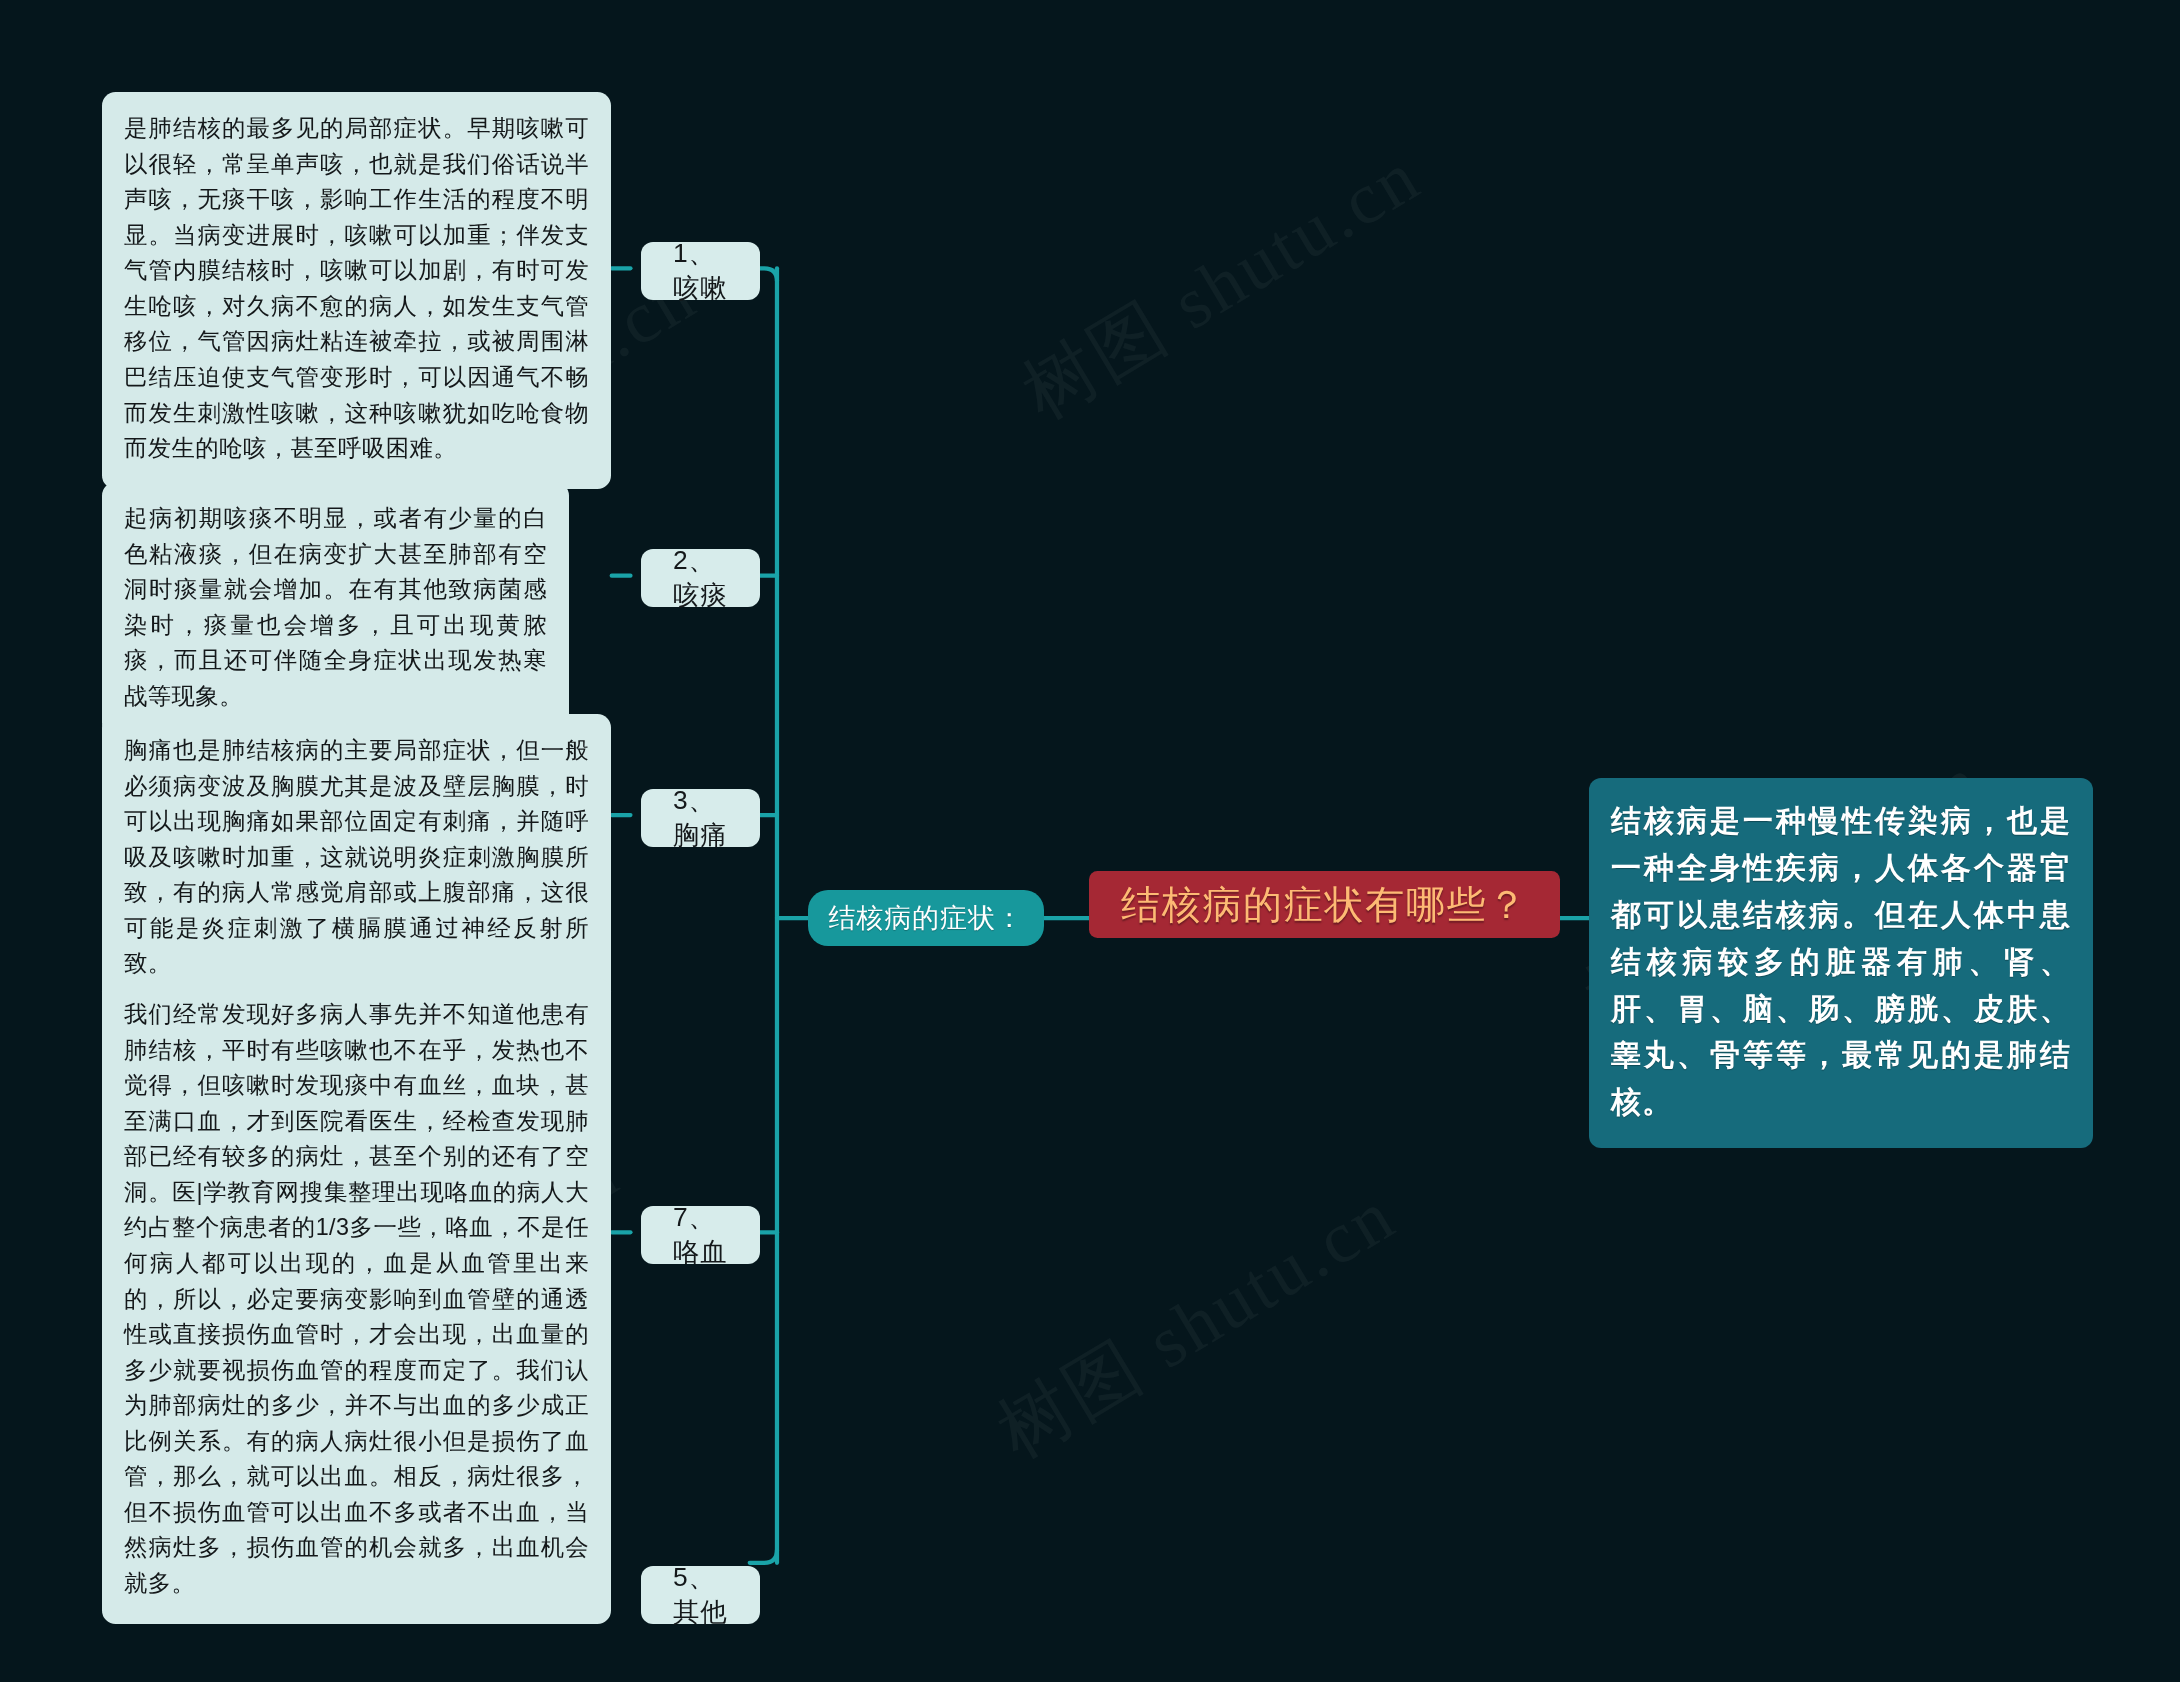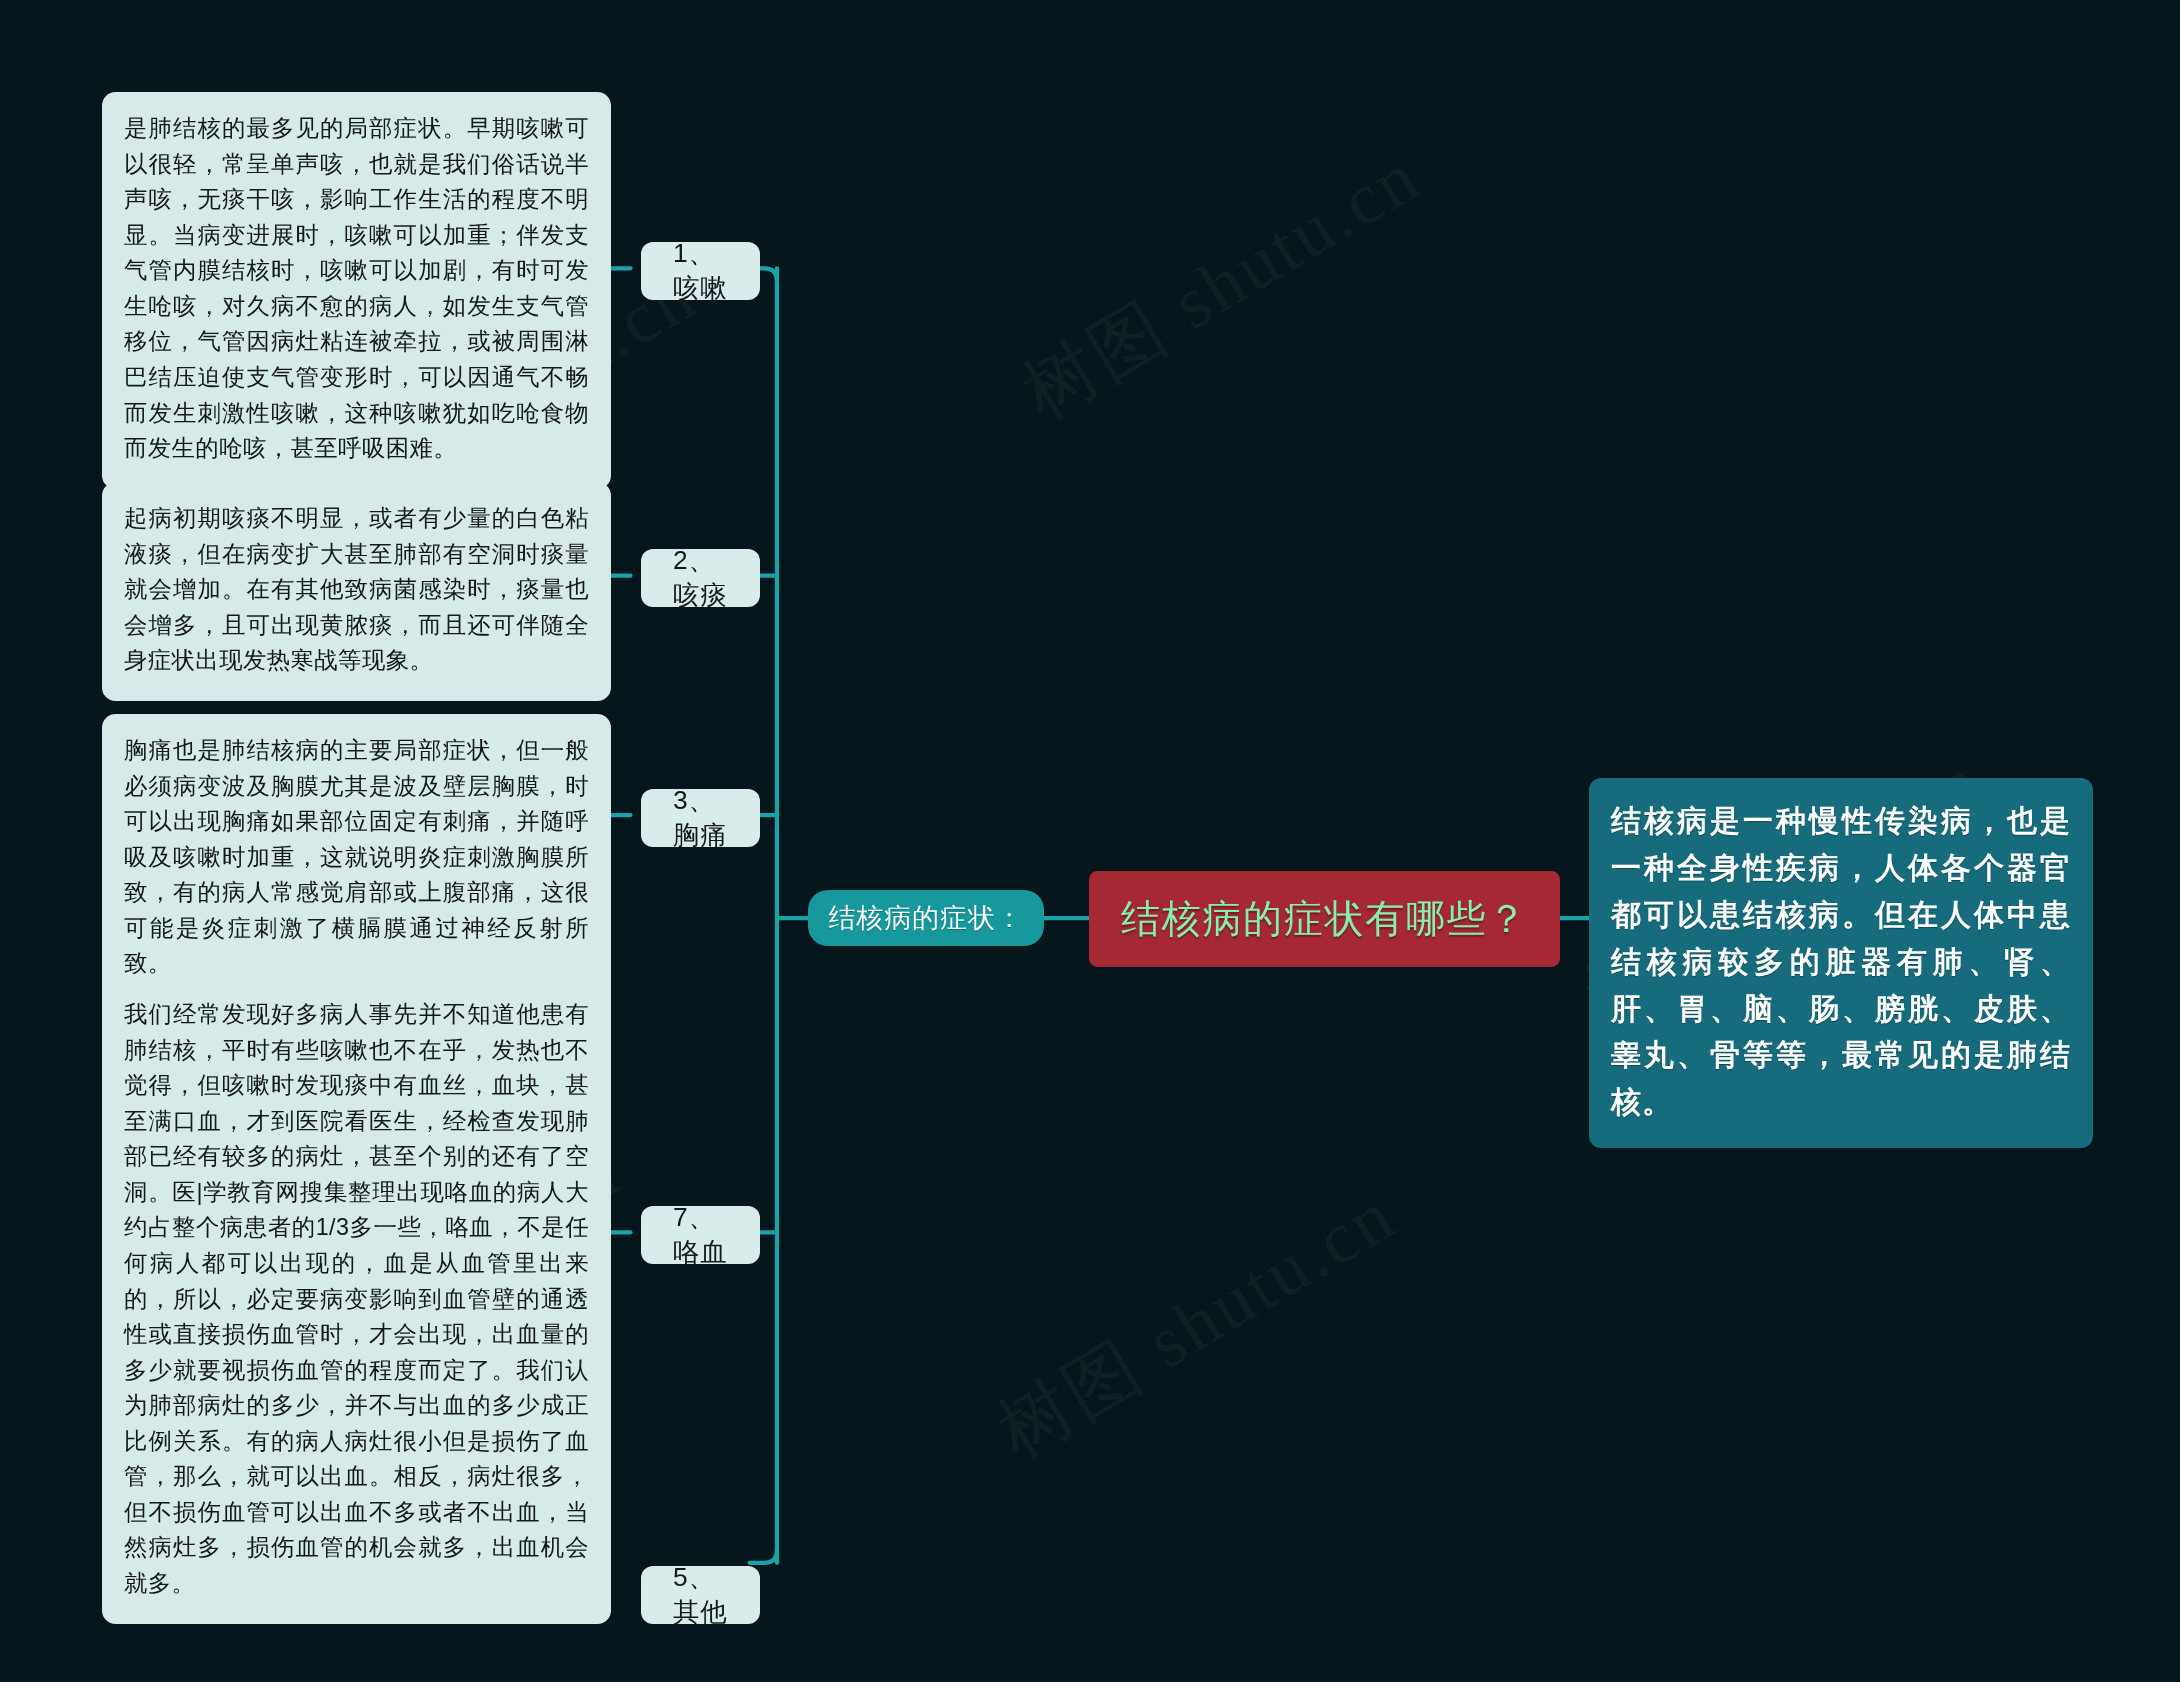--- a/index.html
+++ b/index.html
@@ -75,28 +75,28 @@
     display: flex;
     align-items: center;
     justify-content: center;
     height: 56px;
     padding: 0 20.4px;
     text-shadow: 0 0.9px 0.9px rgba(0,0,0,0.25);
   }
 
   .rootbox {
     background: #a52834;
-    color: #86efac;
+    color: #fdba74;
     border-radius: 8.5px;
     font-size: 39px;
     letter-spacing: 1.7px;
     display: flex;
     align-items: center;
     justify-content: center;
-    height: 96px;
+    height: 67px;
     padding: 0 32px;
     text-shadow: 0 1.7px 1.7px rgba(0,0,0,0.35);
   }
 
   .bigteal {
     background: #166b7c;
     color: #ffffff;
     border-radius: 12px;
     font-size: 30px;
     line-height: 1.56;
@@ -139,21 +139,21 @@
       <path d="M 1222 1078 L 1278 1078"></path>
 
       <path d="M 1808 1078 L 1866 1078"></path>
     </g>
   </svg>
 
   <div class="node" style="left:102px; top:92px; width:509px;">
     <div class="leafbox">是肺结核的最多见的局部症状。早期咳嗽可以很轻，常呈单声咳，也就是我们俗话说半声咳，无痰干咳，影响工作生活的程度不明显。当病变进展时，咳嗽可以加重；伴发支气管内膜结核时，咳嗽可以加剧，有时可发生呛咳，对久病不愈的病人，如发生支气管移位，气管因病灶粘连被牵拉，或被周围淋巴结压迫使支气管变形时，可以因通气不畅而发生刺激性咳嗽，这种咳嗽犹如吃呛食物而发生的呛咳，甚至呼吸困难。</div>
   </div>
 
-  <div class="node" style="left:102px; top:482px; width:509px;">
+  <div class="node" style="left:102px; top:482px; width:467px;">
     <div class="leafbox">起病初期咳痰不明显，或者有少量的白色粘液痰，但在病变扩大甚至肺部有空洞时痰量就会增加。在有其他致病菌感染时，痰量也会增多，且可出现黄脓痰，而且还可伴随全身症状出现发热寒战等现象。</div>
   </div>
 
   <div class="node" style="left:102px; top:714px; width:509px;">
     <div class="leafbox">胸痛也是肺结核病的主要局部症状，但一般必须病变波及胸膜尤其是波及壁层胸膜，时可以出现胸痛如果部位固定有刺痛，并随呼吸及咳嗽时加重，这就说明炎症刺激胸膜所致，有的病人常感觉肩部或上腹部痛，这很可能是炎症刺激了横膈膜通过神经反射所致。</div>
   </div>
 
   <div class="node" style="left:102px; top:978px; width:509px;">
     <div class="leafbox">我们经常发现好多病人事先并不知道他患有肺结核，平时有些咳嗽也不在乎，发热也不觉得，但咳嗽时发现痰中有血丝，血块，甚至满口血，才到医院看医生，经检查发现肺部已经有较多的病灶，甚至个别的还有了空洞。医|学教育网搜集整理出现咯血的病人大约占整个病患者的1/3多一些，咯血，不是任何病人都可以出现的，血是从血管里出来的，所以，必定要病变影响到血管壁的通透性或直接损伤血管时，才会出现，出血量的多少就要视损伤血管的程度而定了。我们认为肺部病灶的多少，并不与出血的多少成正比例关系。有的病人病灶很小但是损伤了血管，那么，就可以出血。相反，病灶很多，但不损伤血管可以出血不多或者不出血，当然病灶多，损伤血管的机会就多，出血机会就多。</div>
   </div>

